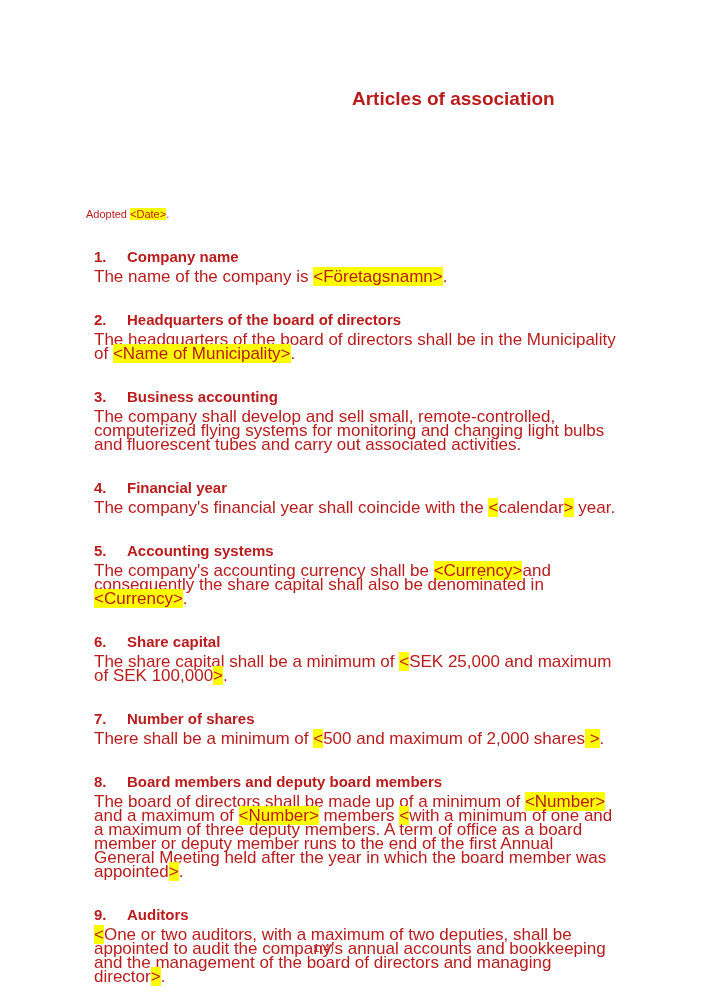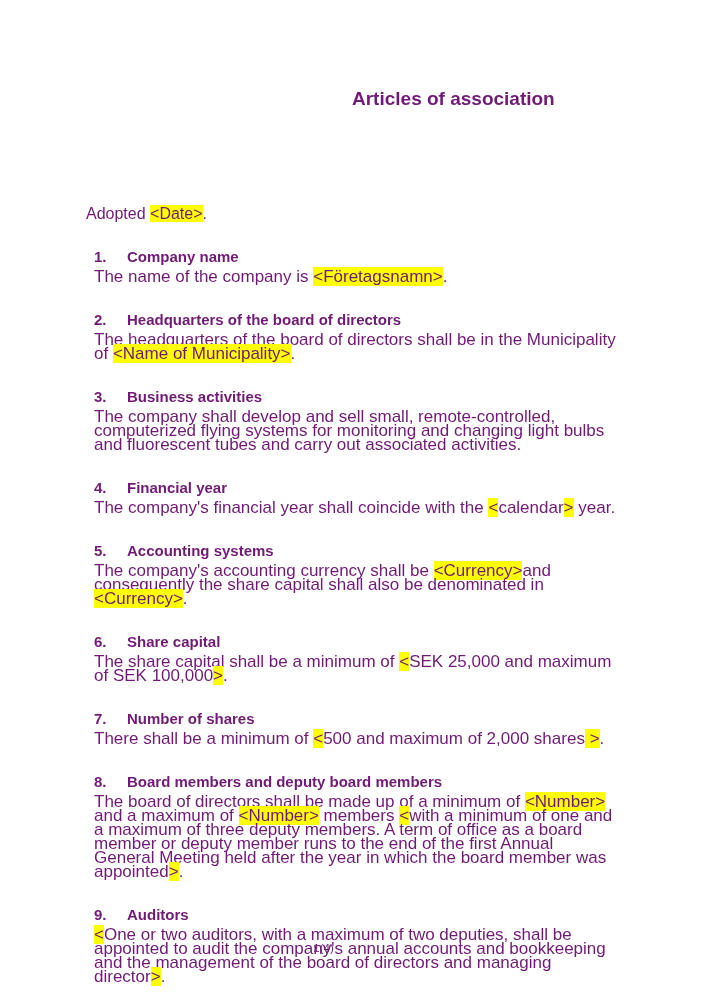--- a/index.html
+++ b/index.html
@@ -6,39 +6,39 @@
     margin: 0;
     padding: 0;
     background: #ffffff;
   }
   .page {
     position: relative;
     width: 707px;
     height: 1000px;
     background: #ffffff;
     font-family: "Liberation Sans", "DejaVu Sans", sans-serif;
-    color: #701a75;
+    color: #b91c1c;
     overflow: hidden;
   }
   .content {
     position: absolute;
     left: 86px;
     top: 0;
     width: 540px;
   }
   .doc-title {
     margin: 88px 0 0 266px;
     font-size: 19px;
     font-weight: bold;
     line-height: 22px;
     white-space: nowrap;
   }
   .intro {
     margin: 97px 0 16px 0;
-    font-size: 16px;
+    font-size: 11px;
     line-height: 14px;
   }
   section.sec { margin: 8px; }
   .heading {
     margin: 28px 0 0 0;
     font-size: 15px;
     font-weight: bold;
     line-height: 16px;
   }
   .heading .num {
@@ -80,21 +80,21 @@
 
   <section class="sec">
     <h2 class="heading">
       <span class="num">2.</span><span>Headquarters of the board of directors</span>
     </h2>
     <p class="body"><span>The headquarters of the board of directors shall be in the Municipality of </span><span class="hl">&lt;Name of Municipality&gt;</span><span>.</span></p>
   </section>
 
   <section class="sec">
     <h2 class="heading">
-      <span class="num">3.</span><span>Business activities</span>
+      <span class="num">3.</span><span>Business accounting</span>
     </h2>
     <p class="body"><span>The company shall develop and sell small, remote-controlled, computerized flying systems for monitoring and changing light bulbs and fluorescent tubes and carry out associated activities.</span></p>
   </section>
 
   <section class="sec">
     <h2 class="heading">
       <span class="num">4.</span><span>Financial year</span>
     </h2>
     <p class="body"><span>The company's financial year shall coincide with the </span><span class="hl">&lt;</span><span>calendar</span><span class="hl">&gt;</span><span> year.</span></p>
   </section>

